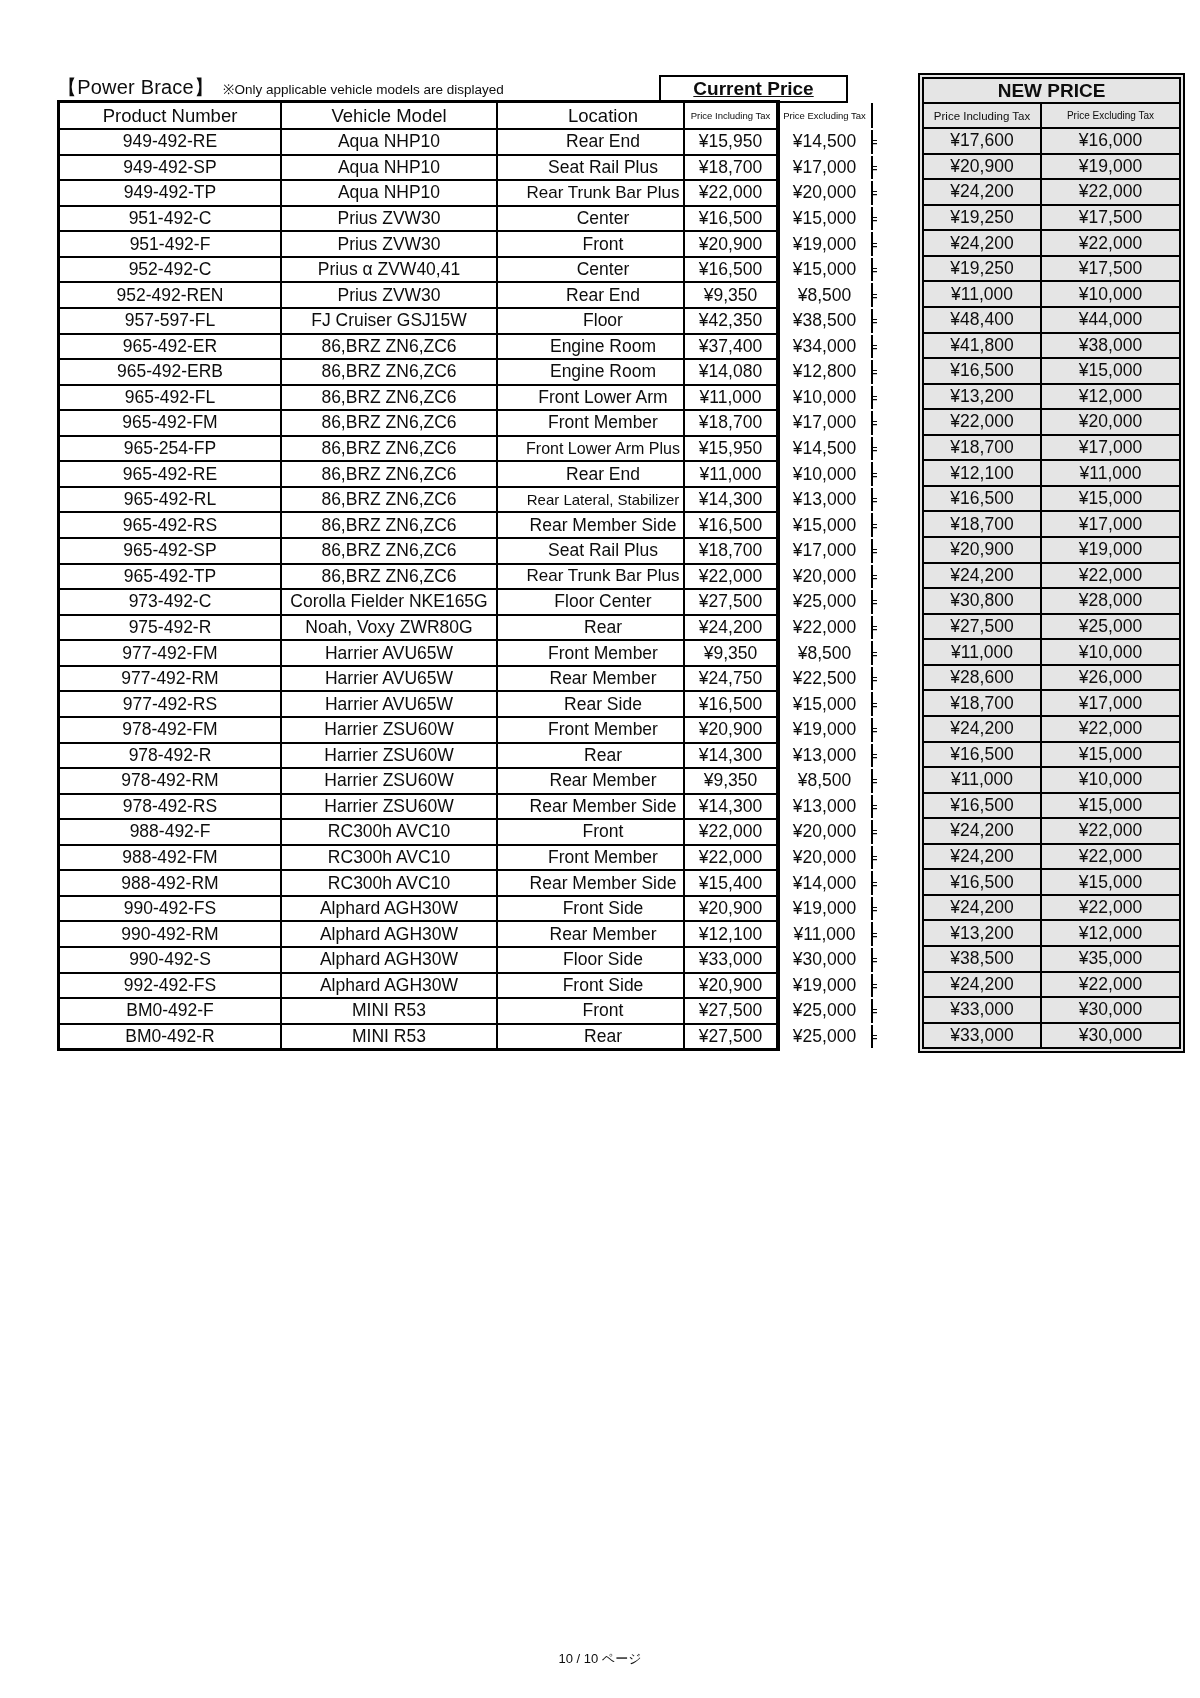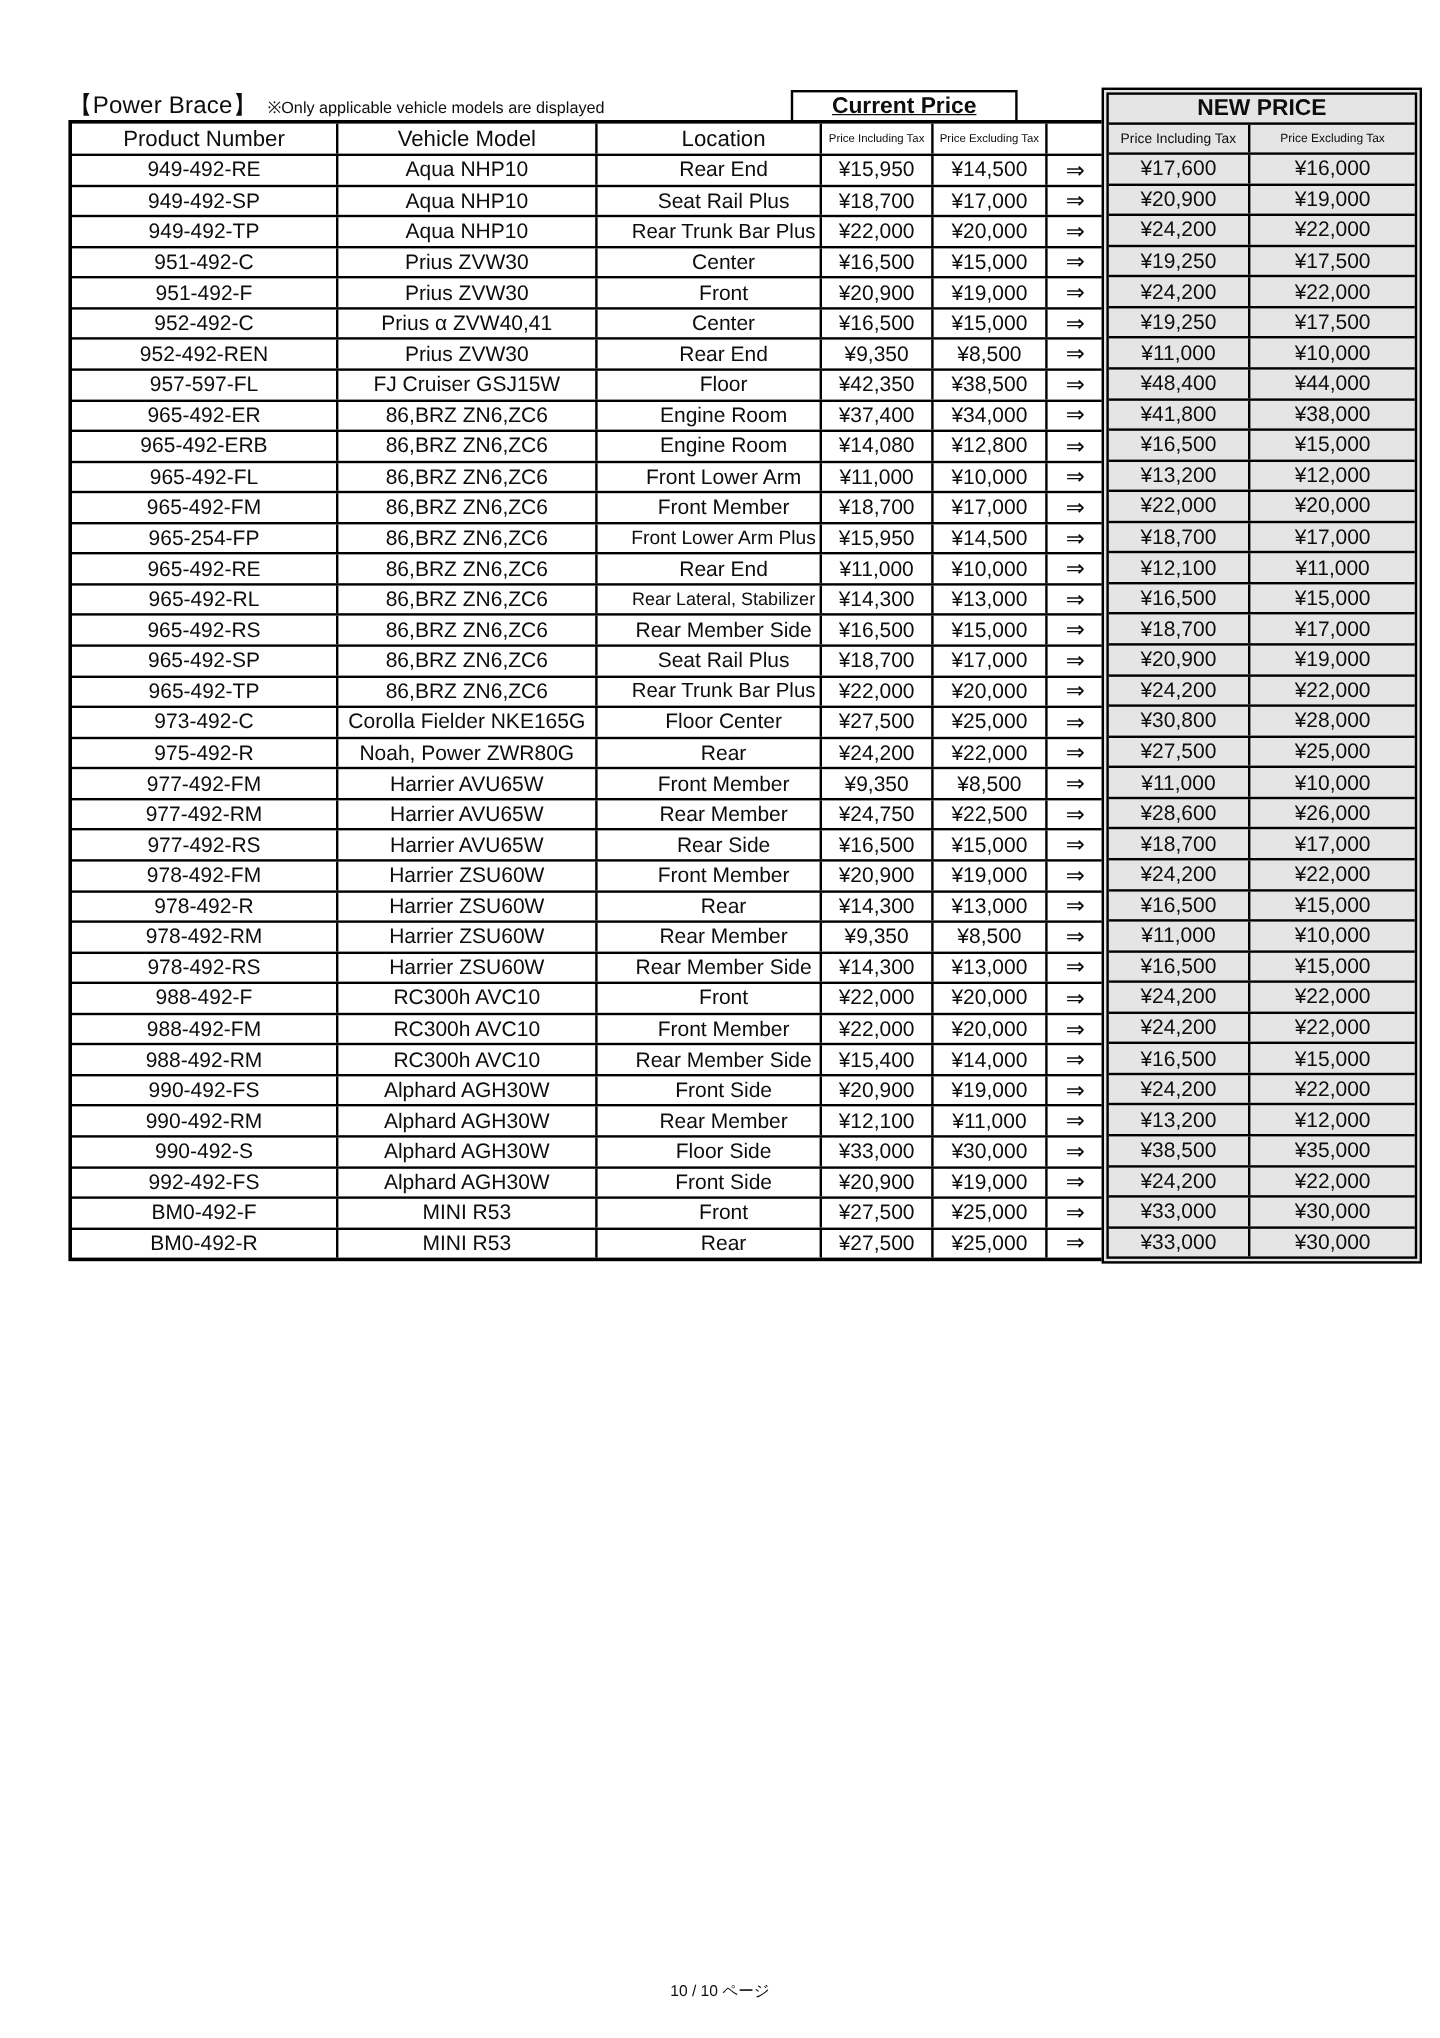--- a/index.html
+++ b/index.html
@@ -10,21 +10,21 @@
     color:#0d0d0d;
     position:relative;
     overflow:hidden;
   }
   .title-line { position:absolute; left:57px; top:74px; display:flex; align-items:baseline; white-space:nowrap; }
   .title { font-size:20px; letter-spacing:0.2px; }
   .note { font-size:13.5px; margin-left:9px; }
 
   
   .main-table {
-    position:absolute; left:57px; top:100px; width:865px; height:951px;
+    position:absolute; left:57px; top:100px; width:723px; height:951px;
     border:3px solid #000; background:#fff;
     display:flex; flex-direction:column;
   }
   .tr { display:flex; flex:1 1 0; border-bottom:2px solid #000; min-height:0; }
   .tr:last-child { border-bottom:none; }
   .tr.header-row { flex:0 0 27px; }
   .td {
     display:flex; align-items:center; justify-content:center;
     border-right:2px solid #000; overflow:hidden; white-space:nowrap;
     padding:0 2px; font-size:17.5px; min-width:0;
@@ -240,21 +240,21 @@
     <div class="tr">
     <div class="td c-product shrink">973-492-C</div>
     <div class="td c-model shrink">Corolla Fielder NKE165G</div>
     <div class="td c-location shrink">Floor Center</div>
     <div class="td c-price shrink">¥27,500</div>
     <div class="td c-price2 shrink">¥25,000</div>
     <div class="td c-arrow">⇒</div>
   </div>
     <div class="tr">
     <div class="td c-product shrink">975-492-R</div>
-    <div class="td c-model shrink">Noah, Power ZWR80G</div>
+    <div class="td c-model shrink">Noah, Voxy ZWR80G</div>
     <div class="td c-location shrink">Rear</div>
     <div class="td c-price shrink">¥24,200</div>
     <div class="td c-price2 shrink">¥22,000</div>
     <div class="td c-arrow">⇒</div>
   </div>
     <div class="tr">
     <div class="td c-product shrink">977-492-FM</div>
     <div class="td c-model shrink">Harrier AVU65W</div>
     <div class="td c-location shrink">Front Member</div>
     <div class="td c-price shrink">¥9,350</div>

